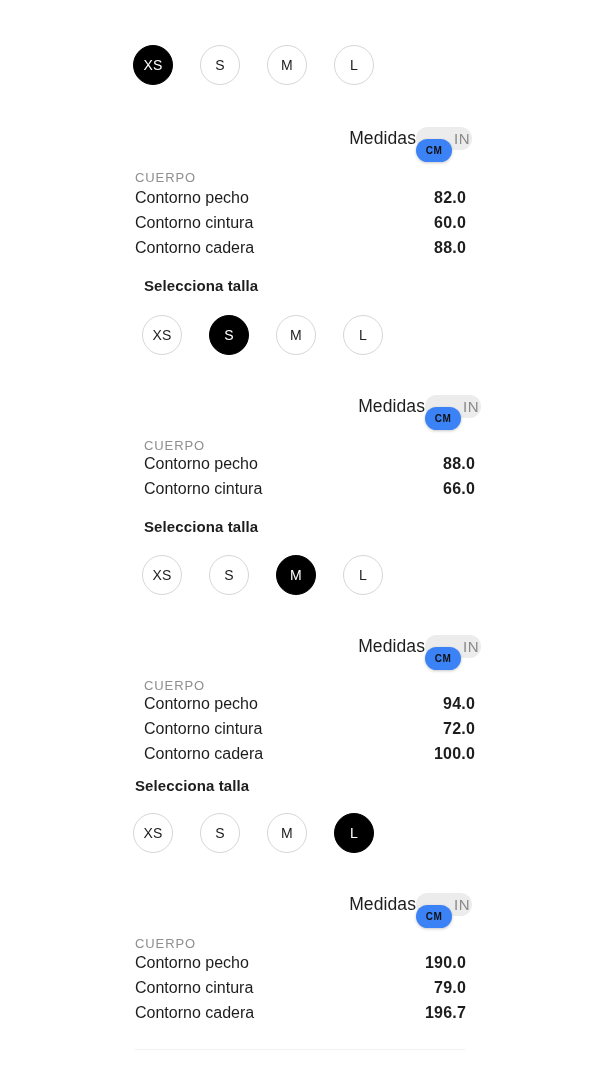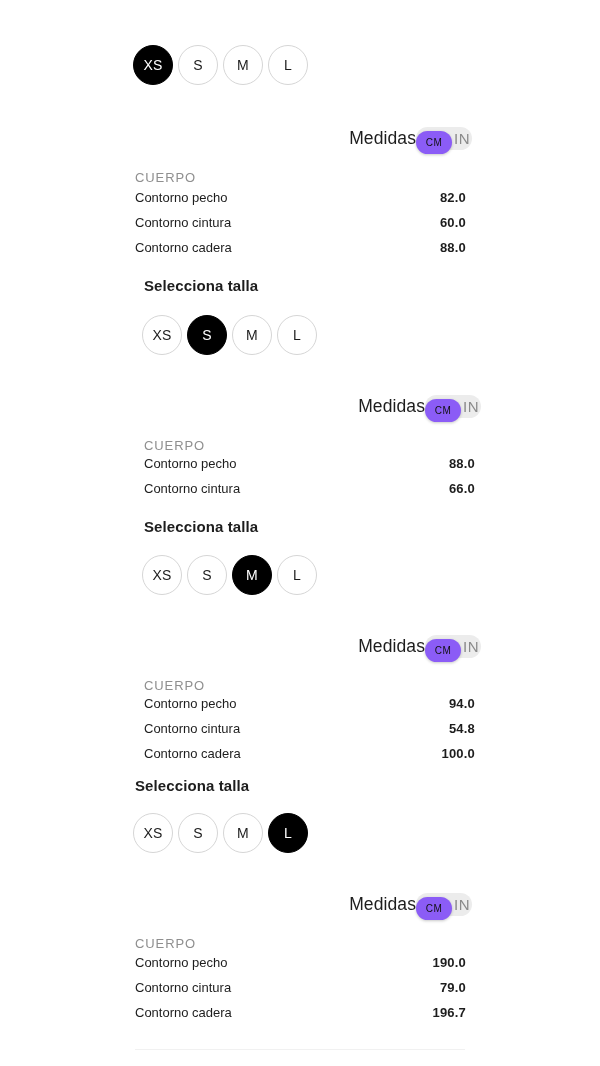--- a/index.html
+++ b/index.html
@@ -3,58 +3,58 @@
 <meta charset="utf-8">
 <style>
   html,body{margin:0;padding:0;}
   body{
     width:600px;height:1066px;position:relative;overflow:hidden;
     background:#ffffff;color:#1d1d1d;
     font-family:"Liberation Sans", sans-serif;
     -webkit-font-smoothing:antialiased;
   }
   
-  .sizes{position:absolute;display:flex;gap:5px;}
+  .sizes{position:absolute;display:flex;gap:27px;}
   .circle{
     width:40px;height:40px;border-radius:50%;
     border:1px solid #d6d6d6;background:#fff;box-sizing:border-box;
     display:flex;align-items:center;justify-content:center;
     font-size:14px;color:#1d1d1d;letter-spacing:0.2px;cursor:pointer;
   }
   .circle.sel{background:#000;border-color:#000;color:#fff;}
   
   .sel-title{position:absolute;font-size:15px;font-weight:700;letter-spacing:0.1px;}
   
   .med-row{
     position:absolute;width:331px;height:24px;
     display:flex;justify-content:flex-end;align-items:center;
   }
   .med-title{font-size:17.5px;font-weight:400;color:#1d1d1d;letter-spacing:0.1px;}
   .toggle{
     position:relative;width:56px;height:23px;margin-right:-6px;
     background:#ececec;border-radius:12px;cursor:pointer;flex:0 0 auto;
   }
   .thumb{
-    position:absolute;left:0;top:4px;width:36px;height:23px;
-    background:#8b5cf6;border-radius:12px;
+    position:absolute;left:0;top:12px;width:36px;height:23px;
+    background:#3b82f6;border-radius:12px;
     box-shadow:0 1px 3px rgba(0,0,0,0.22);
     display:flex;align-items:center;justify-content:center;
-    font-size:10px;font-weight:400;letter-spacing:0.4px;color:#111;
+    font-size:10px;font-weight:700;letter-spacing:0.4px;color:#111;
   }
   .tin{
     position:absolute;right:0;top:0;width:20px;height:23px;
     display:flex;align-items:center;justify-content:center;
     font-size:15px;color:#8a8a8a;letter-spacing:0.4px;
   }
   
   .grp{position:absolute;font-size:13px;letter-spacing:0.9px;color:#8f8f8f;}
   .mrow{
     position:absolute;width:331px;display:flex;
     justify-content:space-between;align-items:center;
-    font-size:13px;line-height:14px;
+    font-size:16px;line-height:14px;
   }
   .mv{font-weight:700;letter-spacing:0.2px;}
   .divider{position:absolute;height:1px;background:#f1f1f1;}
 </style>
 </head>
 <body>
 
 <div class="sizes" style="left:133px;top:45px;">
   <div class="circle sel">XS</div>
   <div class="circle">S</div>
@@ -128,21 +128,21 @@
   </div>
 </div>
 
 <div class="grp" style="left:144px;top:678px;">CUERPO</div>
 <div class="mrow" style="left:144px;top:697px;">
   <span>Contorno pecho</span>
   <span class="mv">94.0</span>
 </div>
 <div class="mrow" style="left:144px;top:722px;">
   <span>Contorno cintura</span>
-  <span class="mv">54.8</span>
+  <span class="mv">72.0</span>
 </div>
 <div class="mrow" style="left:144px;top:747px;">
   <span>Contorno cadera</span>
   <span class="mv">100.0</span>
 </div>
 
 <div class="sel-title" style="left:135px;top:777px;">Selecciona talla</div>
 
 <div class="sizes" style="left:133px;top:813px;">
   <div class="circle">XS</div>

